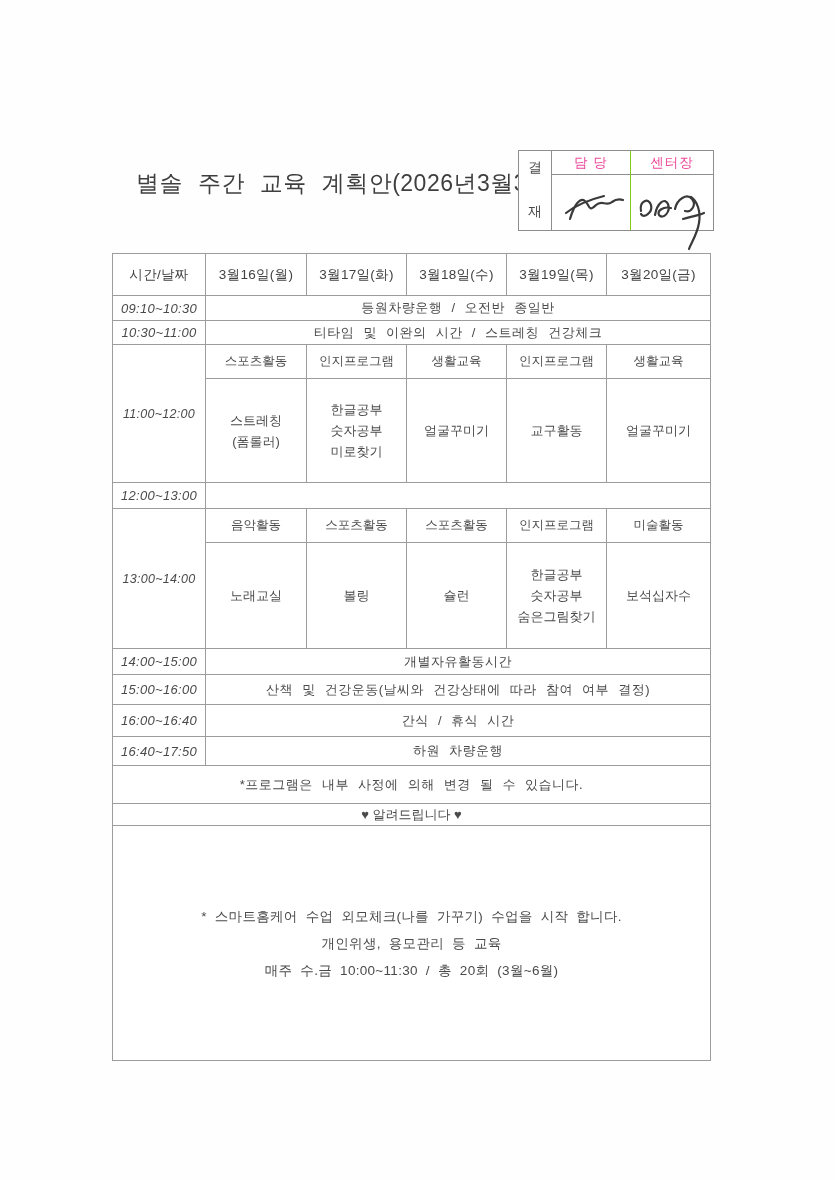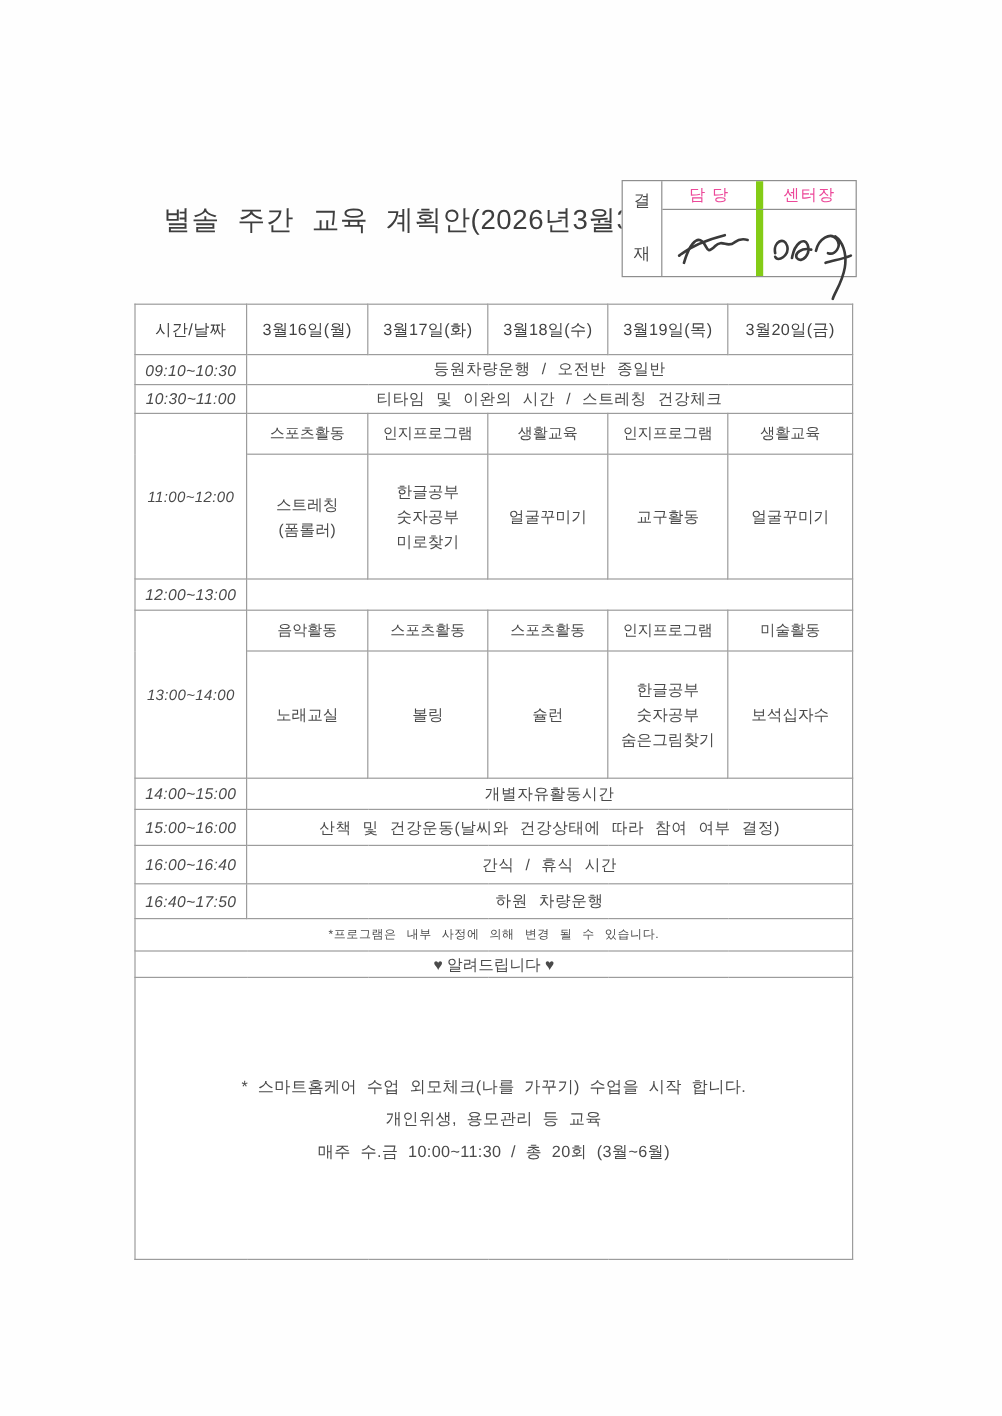--- a/index.html
+++ b/index.html
@@ -35,21 +35,21 @@
     display: flex; flex-direction: column;
     justify-content: space-between; align-items: center;
     padding: 8px 0 9px 0;
     font-size: 14px; color: #4a4a4a;
   }
   .approval .head-cell {
     border-bottom: 1px solid #8e8e8e;
     display: flex; align-items: center; justify-content: center;
     font-size: 13.5px; color: #ec4899; letter-spacing: 1px;
   }
-  .approval .head-cell.second, .approval .sig-cell.second { border-left: 6px solid #84cc16; }
+  .approval .head-cell.second, .approval .sig-cell.second { border-left: 1px solid #84cc16; }
   .approval .sig-cell { position: relative; overflow: visible; }
   .approval .sig-cell svg { position: absolute; left: 0; top: 0; overflow: visible; }
 
   
   table.schedule {
     position: absolute; left: 112px; top: 253px;
     width: 598px;
     border-collapse: collapse; table-layout: fixed;
     background: #fff;
   }
@@ -63,21 +63,21 @@
   tr.r-arrival td { height: 25px; }
   tr.r-teatime td { height: 24px; }
   tr.r-cat td { height: 34px; font-size: 12.5px; }
   tr.r-act1 td { height: 104px; }
   tr.r-act2 td { height: 106px; }
   tr.r-lunch td { height: 26px; }
   tr.r-free td { height: 26px; text-align: center; }
   tr.r-walk td { height: 30px; }
   tr.r-snack td { height: 32px; }
   tr.r-depart td { height: 29px; }
-  tr.r-footnote td { height: 27px; font-size: 10px; }
+  tr.r-footnote td { height: 38px; font-size: 13px; }
   tr.r-notice-head td { height: 22px; font-size: 13px; }
   tr.r-notice-body td { height: 235px; vertical-align: middle; }
 
   .time-cell { letter-spacing: 0.3px; font-style: italic; }
   .span-cell { word-spacing: 5px; letter-spacing: 0.5px; }
   .pre { white-space: pre-line; line-height: 21px; }
   .act-cell { line-height: 21px; }
   .notice-lines div { line-height: 27px; font-size: 13.5px; word-spacing: 4px; letter-spacing: 0.3px; color: #4a4a4a; }
 </style>
 </head>

